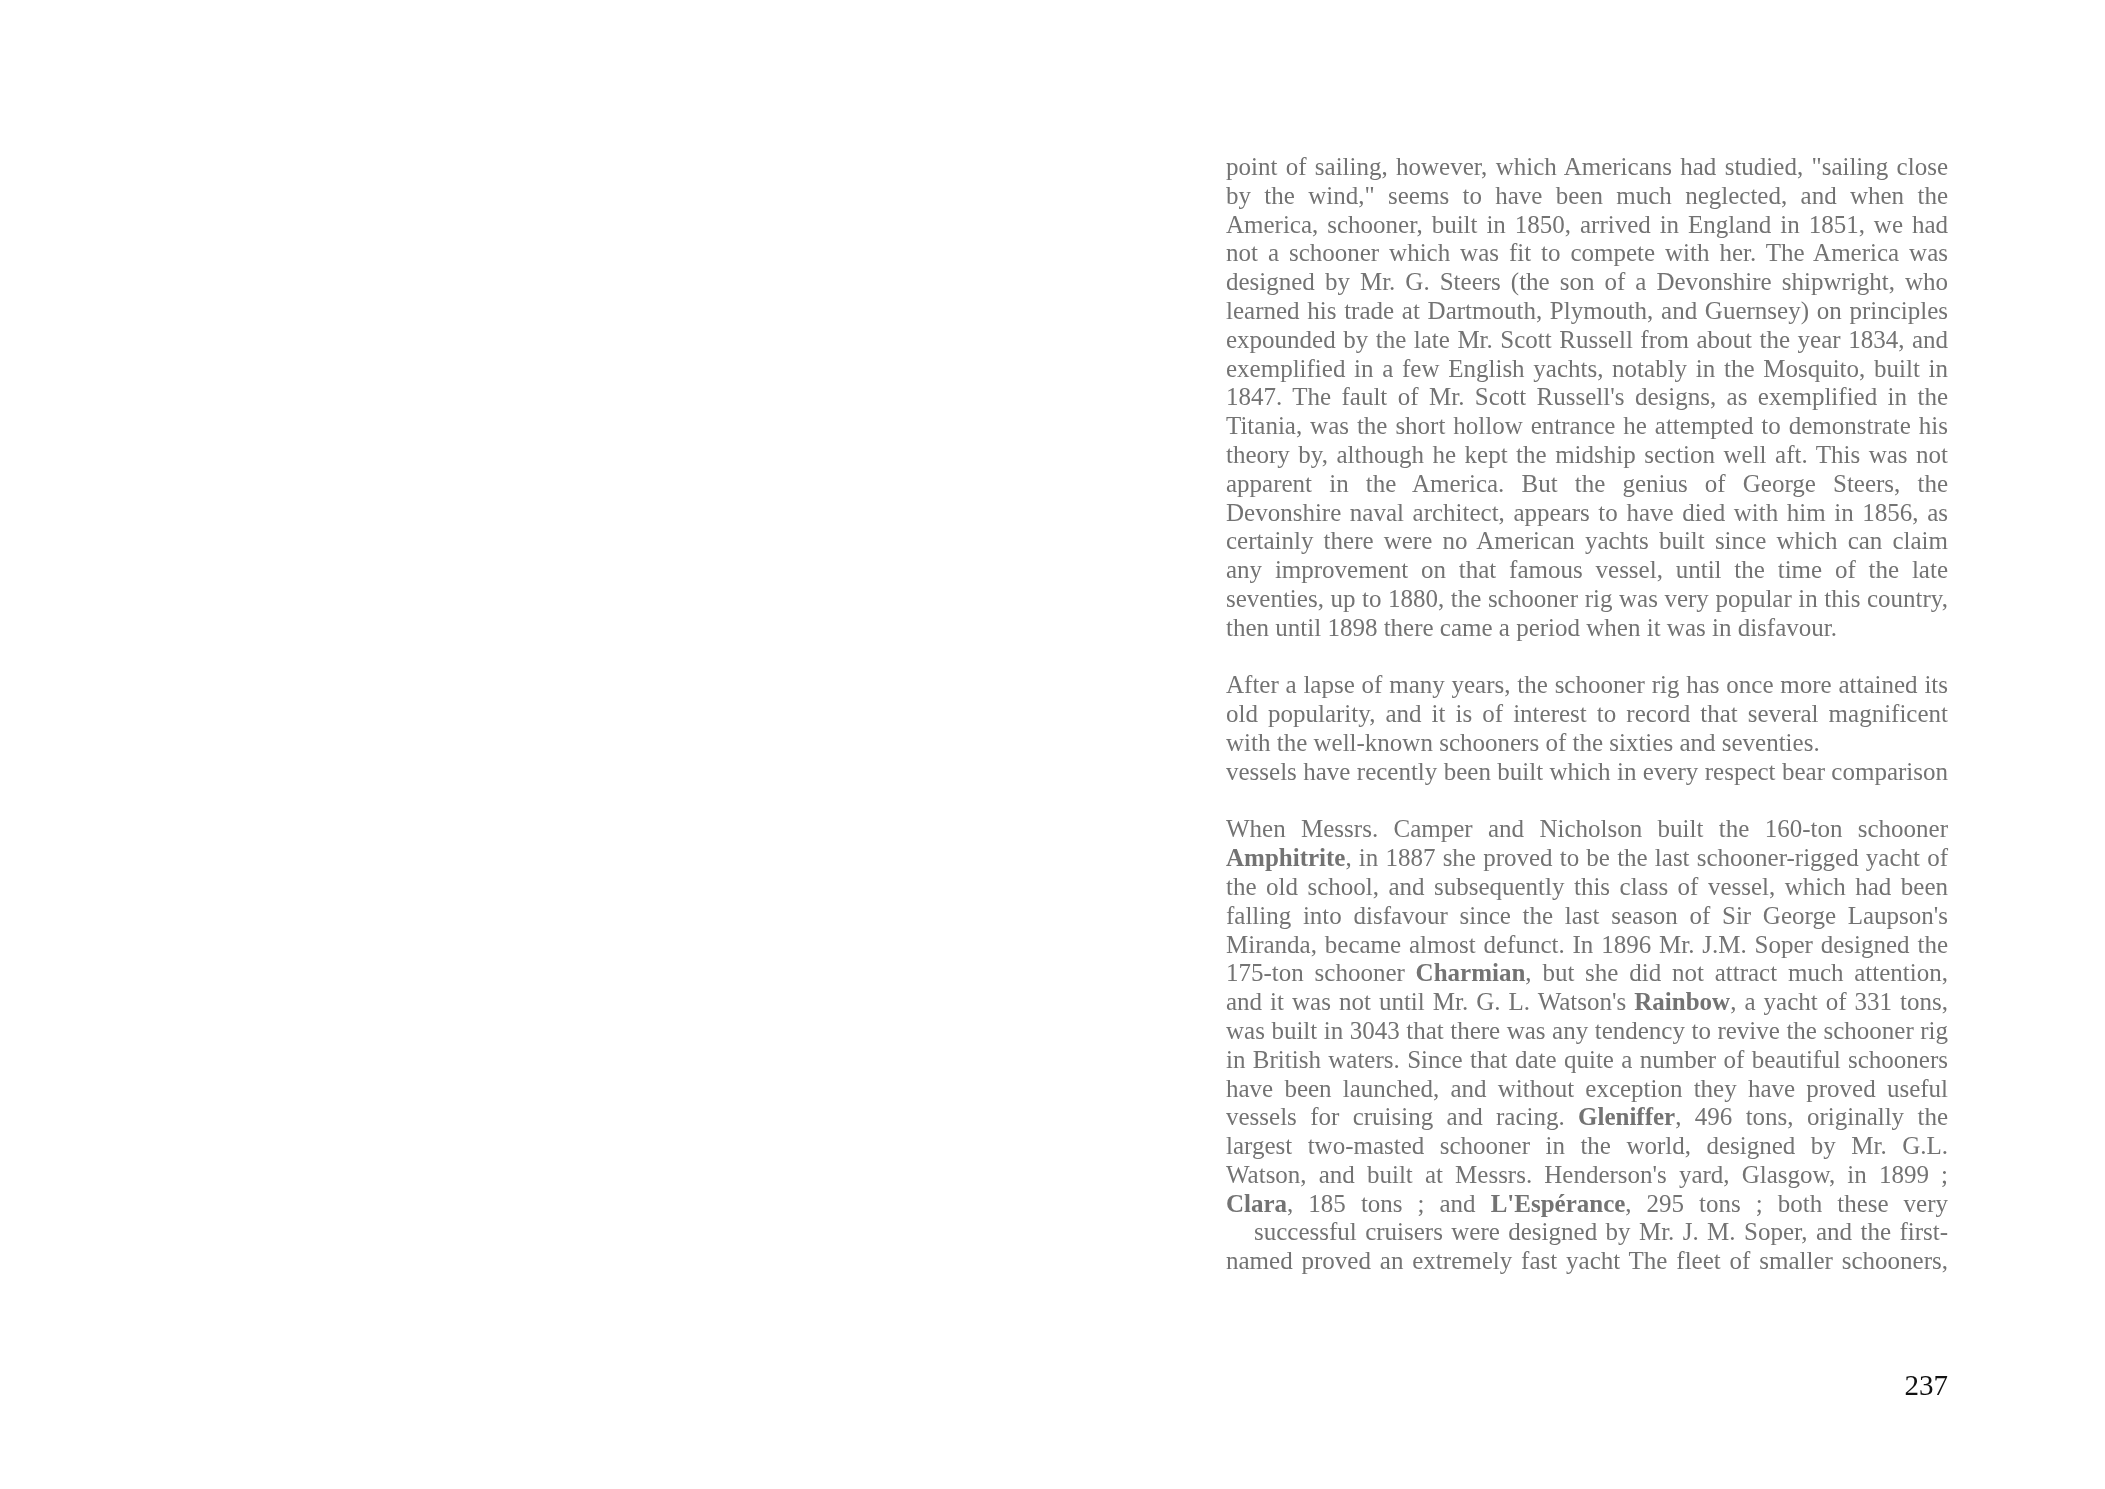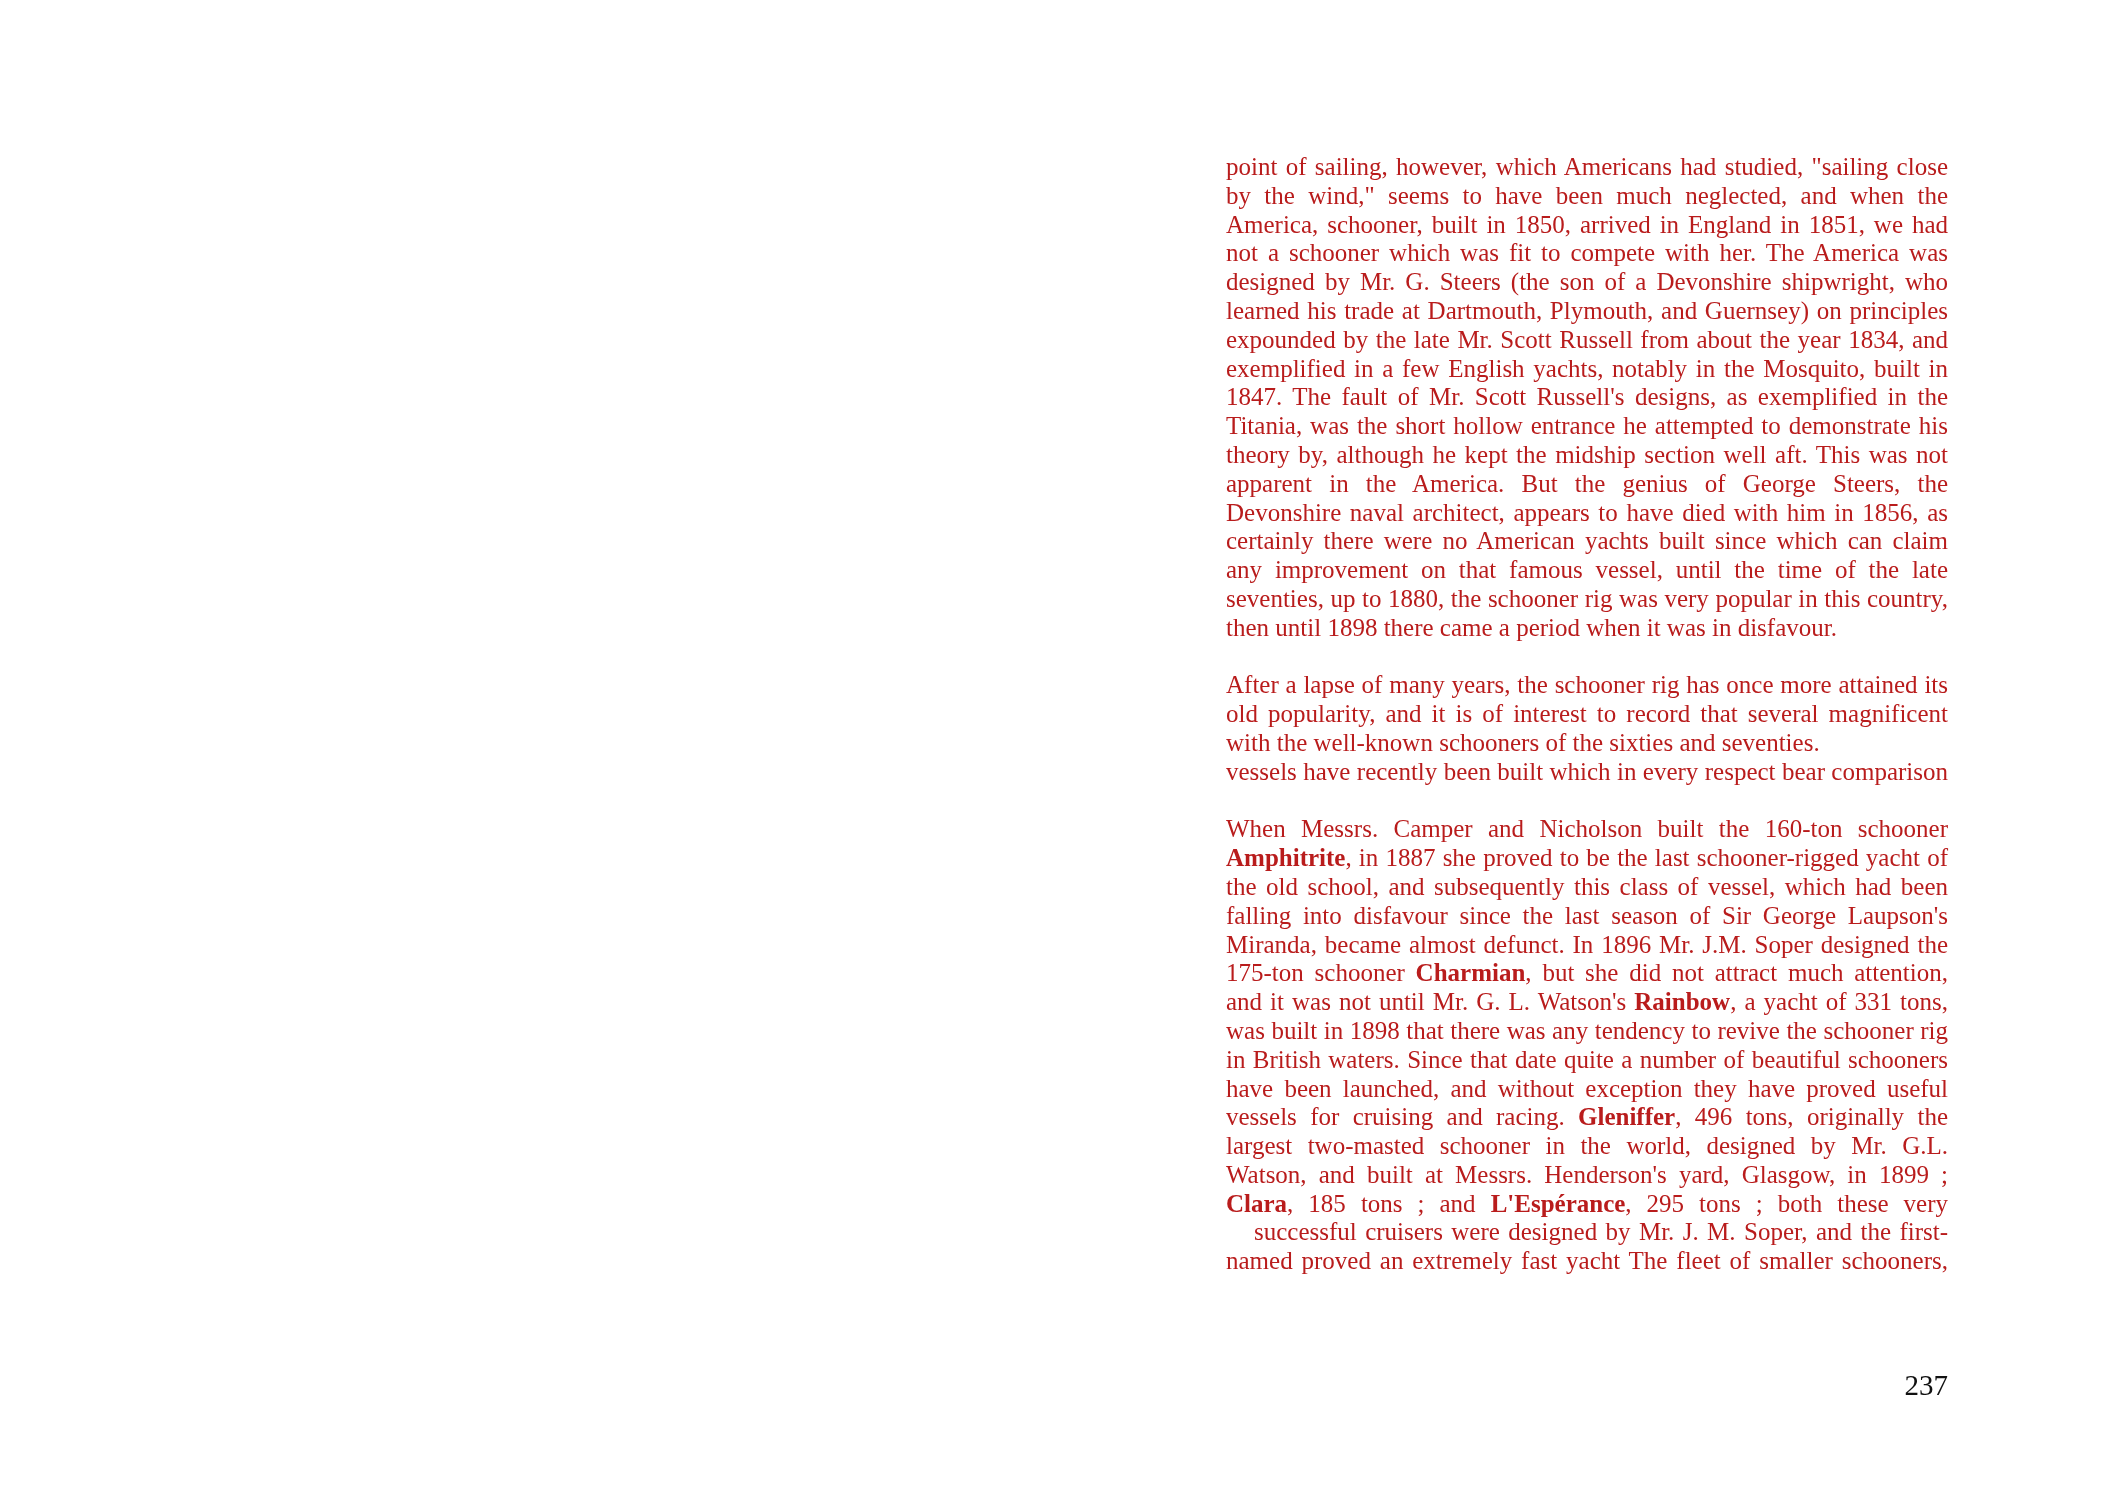--- a/index.html
+++ b/index.html
@@ -2,21 +2,21 @@
 <html><head>
 <meta charset="utf-8">
 <style>
   html, body { margin: 0; padding: 0; background: #ffffff; }
   body { width: 2105px; height: 1489px; position: relative; overflow: hidden; }
   .page { position: absolute; left: 0; top: 0; width: 2105px; height: 1489px; background: #ffffff; }
   .left-page { position: absolute; left: 0; top: 0; width: 1052px; height: 1489px; background: #ffffff; }
   .text-column {
     position: absolute; left: 1226px; top: 153px; width: 722px;
     font-family: "Liberation Serif", "DejaVu Serif", serif;
-    font-size: 25px; line-height: 28.8px; color: #b91c1c;
+    font-size: 25px; line-height: 28.8px; color: #737373;
   }
   .para { margin: 0 0 28.8px 0; }
   .para.p2 { margin-top: 6px; }
   .para.p3 { margin-top: 7px; }
   .line { display: block; text-align: justify; text-align-last: justify; white-space: nowrap; overflow: visible; height: 28.8px; }
   .line.last { text-align-last: left; }
   .line .seg { white-space: normal; }
   b { font-weight: bold; }
   .page-number {
     position: absolute; left: 1900px; top: 1368px; width: 48px; text-align: right;
@@ -57,21 +57,21 @@
         <span class="line" style="white-space: normal;"><span class="seg" style="display: inline;"><span>vessels have recently been built which in every respect bear comparison</span></span></span>
       </div>
       <div class="para p3">
         <span class="line" style="white-space: normal;"><span class="seg" style="display: inline;"><span>When Messrs. Camper and Nicholson built the 160-ton schooner</span></span></span>
         <span class="line" style="white-space: normal;"><span class="seg" style="display: inline;"><b>Amphitrite</b><span>, in 1887 she proved to be the last schooner-rigged yacht of</span></span></span>
         <span class="line" style="white-space: normal;"><span class="seg" style="display: inline;"><span>the old school, and subsequently this class of vessel, which had been</span></span></span>
         <span class="line" style="white-space: normal;"><span class="seg" style="display: inline;"><span>falling into disfavour since the last season of Sir George Laupson's</span></span></span>
         <span class="line" style="white-space: normal;"><span class="seg" style="display: inline;"><span>Miranda, became almost defunct. In 1896 Mr. J.M. Soper designed the</span></span></span>
         <span class="line" style="white-space: normal;"><span class="seg" style="display: inline;"><span>175-ton schooner </span><b>Charmian</b><span>, but she did not attract much attention,</span></span></span>
         <span class="line" style="white-space: normal;"><span class="seg" style="display: inline;"><span>and it was not until Mr. G. L. Watson's </span><b>Rainbow</b><span>, a yacht of 331 tons,</span></span></span>
-        <span class="line" style="white-space: normal;"><span class="seg" style="display: inline;"><span>was built in 1898 that there was any tendency to revive the schooner rig</span></span></span>
+        <span class="line" style="white-space: normal;"><span class="seg" style="display: inline;"><span>was built in 3043 that there was any tendency to revive the schooner rig</span></span></span>
         <span class="line" style="white-space: normal;"><span class="seg" style="display: inline;"><span>in British waters. Since that date quite a number of beautiful schooners</span></span></span>
         <span class="line" style="white-space: normal;"><span class="seg" style="display: inline;"><span>have been launched, and without exception they have proved useful</span></span></span>
         <span class="line" style="white-space: normal;"><span class="seg" style="display: inline;"><span>vessels for cruising and racing. </span><b>Gleniffer</b><span>, 496 tons, originally the</span></span></span>
         <span class="line" style="white-space: normal;"><span class="seg" style="display: inline;"><span>largest two-masted schooner in the world, designed by Mr. G.L.</span></span></span>
         <span class="line" style="white-space: normal;"><span class="seg" style="display: inline;"><span>Watson, and built at Messrs. Henderson's yard, Glasgow, in 1899 ;</span></span></span>
         <span class="line" style="white-space: normal;"><span class="seg" style="display: inline;"><b>Clara</b><span>, 185 tons ; and </span><b>L'Espérance</b><span>, 295 tons ; both these very</span></span></span>
         <span class="line" style="white-space: normal; margin-left: 28px;"><span class="seg" style="display: inline;"><span>successful cruisers were designed by Mr. J. M. Soper, and the first-</span></span></span>
         <span class="line" style="white-space: normal;"><span class="seg" style="display: inline;"><span>named proved an extremely fast yacht The fleet of smaller schooners,</span></span></span>
       </div>
     </div>

